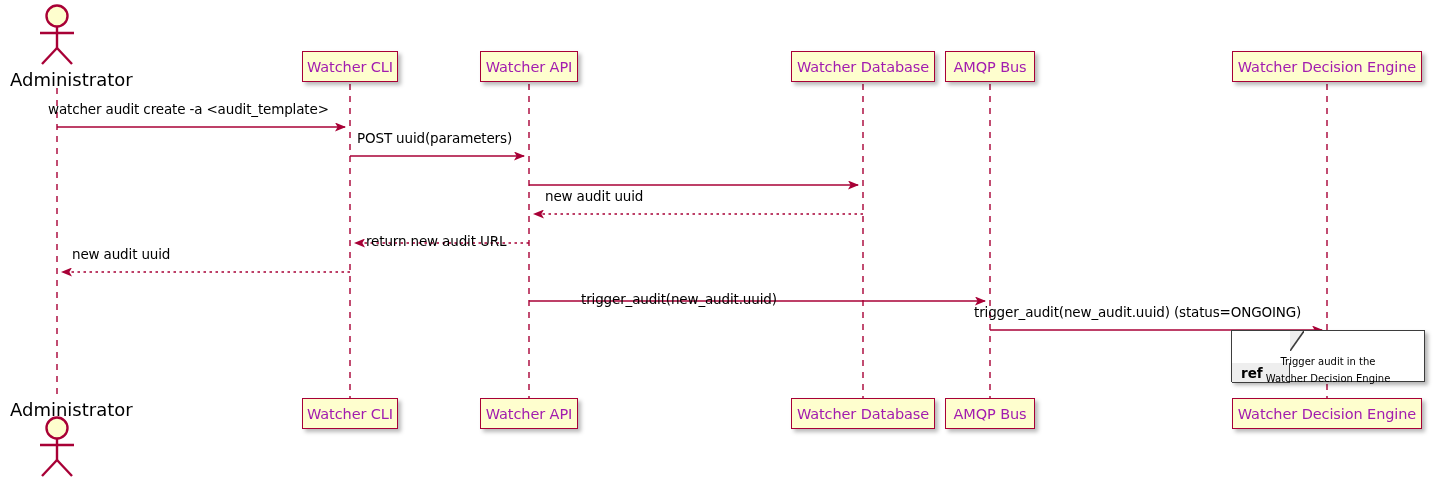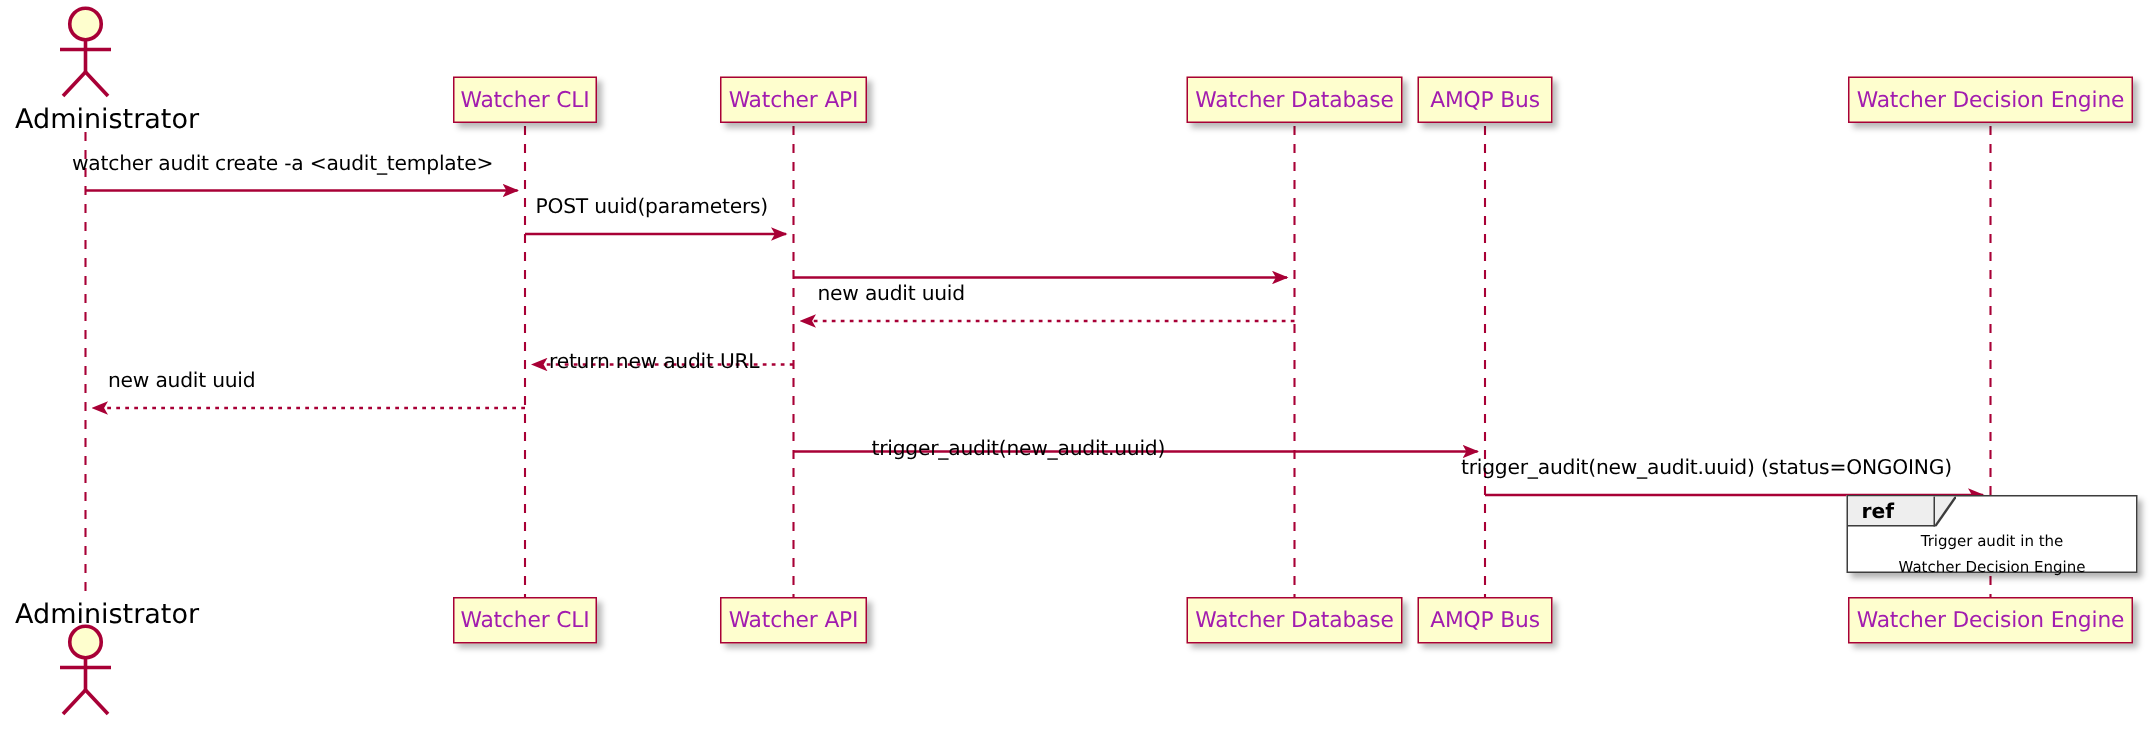--- a/index.html
+++ b/index.html
@@ -157,21 +157,21 @@
 
   <div class="msg-label" style="left:48px; top:101px;">watcher audit create -a &lt;audit_template&gt;</div>
   <div class="msg-label" style="left:357px; top:130px;">POST uuid(parameters)</div>
   <div class="msg-label" style="left:545px; top:188px;">new audit uuid</div>
   <div class="msg-label" style="left:366px; top:233px;">return new audit URL</div>
   <div class="msg-label" style="left:72px; top:246px;">new audit uuid</div>
   <div class="msg-label" style="left:537px; top:291px;margin-left:44px;">trigger_audit(new_audit.uuid)</div>
   <div class="msg-label" style="left:974px; top:304px;">trigger_audit(new_audit.uuid) (status=ONGOING)</div>
 
   <div class="ref-box" style="left:1231px; top:330px; width:194px; height:52px;">
-    <div class="ref-tab" style="width:58px; height:20px;">ref</div>
+    <div class="ref-tab" style="width:58px; height:20px;margin-top:32px;">ref</div>
     <svg style="position:absolute; left:58px; top:0; width:14px; height:20px;" viewBox="0 0 14 20" xmlns="http://www.w3.org/2000/svg">
       <path d="M0,0 L14,0 L0,20 Z" fill="#EEEEEE" stroke="none"></path>
       <path d="M14,0 L0,20" stroke="#3D3D3D" stroke-width="1.6" fill="none"></path>
       <path d="M0,20 L0,0" stroke="none" fill="none"></path>
     </svg>
     <div class="ref-body" style="top:22px;">Trigger audit in the</div>
     <div class="ref-body" style="top:39px;">Watcher Decision Engine</div>
   </div>
 
 </div>

